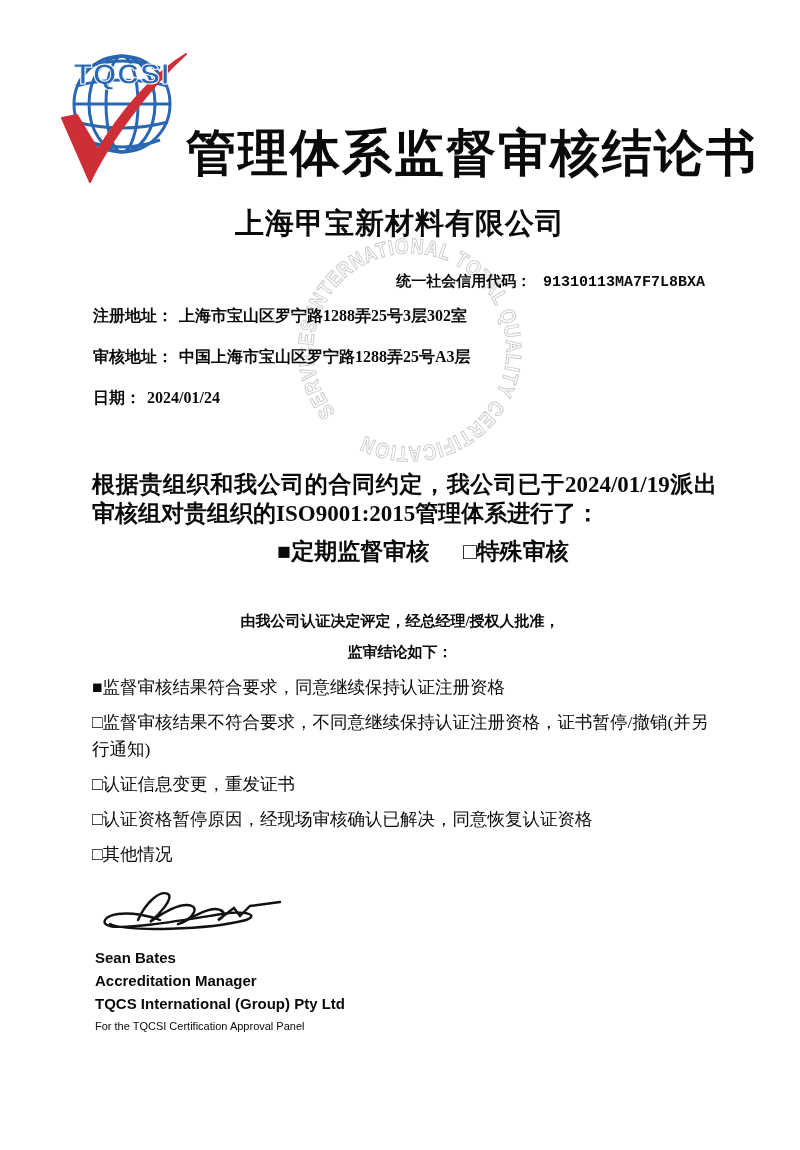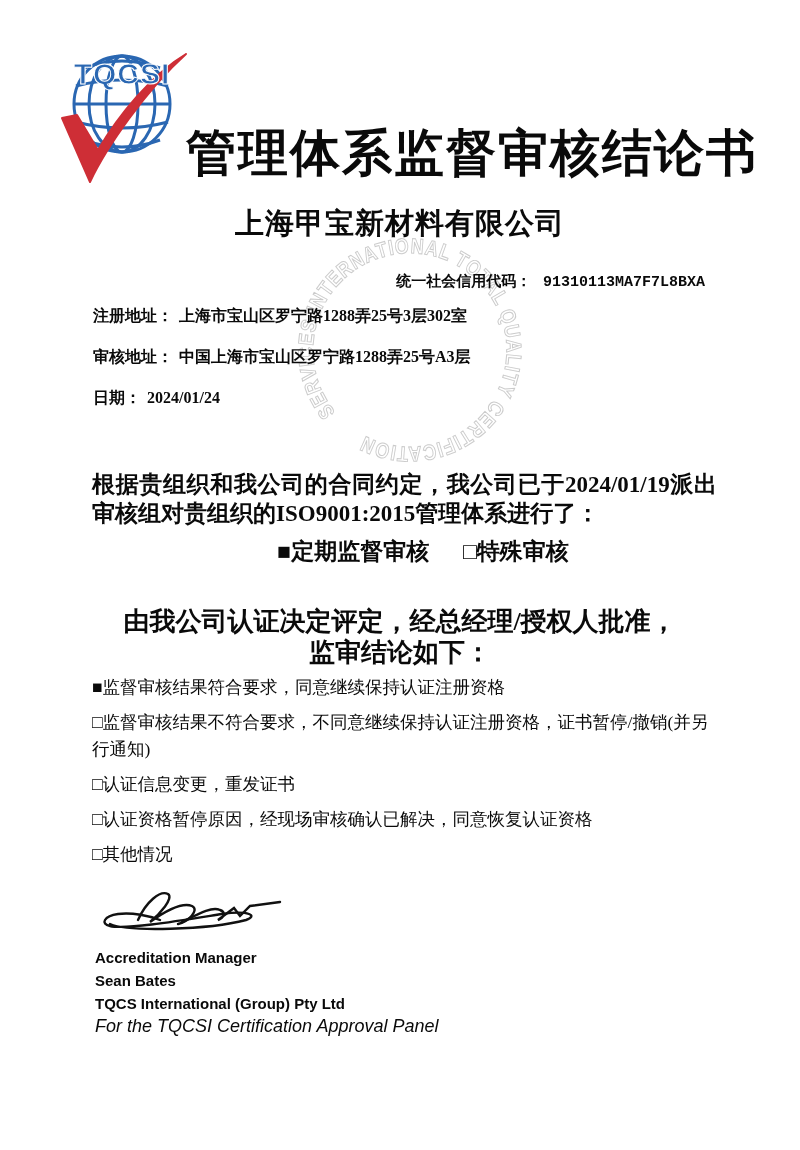--- a/index.html
+++ b/index.html
@@ -101,21 +101,21 @@
     margin-left: 23px;
   }
   .audit-type .opt { margin: 0 14px; }
 
   .decision-intro {
     position: absolute;
     left: 0;
     top: 606px;
     width: 800px;
     text-align: center;
-    font-size: 26px;
+    font-size: 15px;
     font-weight: 600;
     line-height: 31px;
   }
 
   .conclusions {
     position: absolute;
     left: 92px;
     top: 674px;
     width: 632px;
     font-size: 17.5px;
@@ -133,21 +133,21 @@
 
   .signer {
     position: absolute;
     left: 95px;
     top: 946px;
     font-family: "Liberation Sans", "DejaVu Sans", sans-serif;
     font-size: 15px;
     line-height: 23px;
   }
   .signer .bold-line { font-weight: bold; }
-  .signer .italic-line { font-style: italic; font-size: 18px; }
+  .signer .italic-line { font-size: 11px; }
 
   .marker { display: inline; }
 </style>
 </head>
 <body>
 
 <div class="page">
 
   <svg class="watermark" viewBox="0 0 220 220" aria-hidden="true">
     <defs>
@@ -224,20 +224,20 @@
 
     <svg class="signature-img" viewBox="0 0 190 58">
       <g fill="none" stroke="#111111" stroke-width="2.4" stroke-linecap="round">
         <path d="M 12 42 C 30 50 110 48 148 38 C 160 34 152 28 124 32 C 86 38 28 48 12 44 C 2 42 6 34 20 32 C 34 30 52 34 62 38"></path>
         <path d="M 40 38 C 48 20 62 8 70 12 C 76 16 62 32 52 40 C 66 30 84 20 94 24 C 102 28 90 40 80 42"></path>
         <path d="M 84 40 C 100 32 114 24 122 28 C 128 30 126 36 120 38 L 136 26 L 142 34 L 152 24 L 182 20"></path>
       </g>
     </svg>
 
     <div class="signer">
+      <div class="bold-line">Sean Bates</div>
       <div class="bold-line">Accreditation Manager</div>
-      <div class="bold-line">Sean Bates</div>
       <div class="bold-line">TQCS International (Group) Pty Ltd</div>
       <div class="italic-line">For the TQCSI Certification Approval Panel</div>
     </div>
 
   </div>
 </div>
 
 </body></html>

